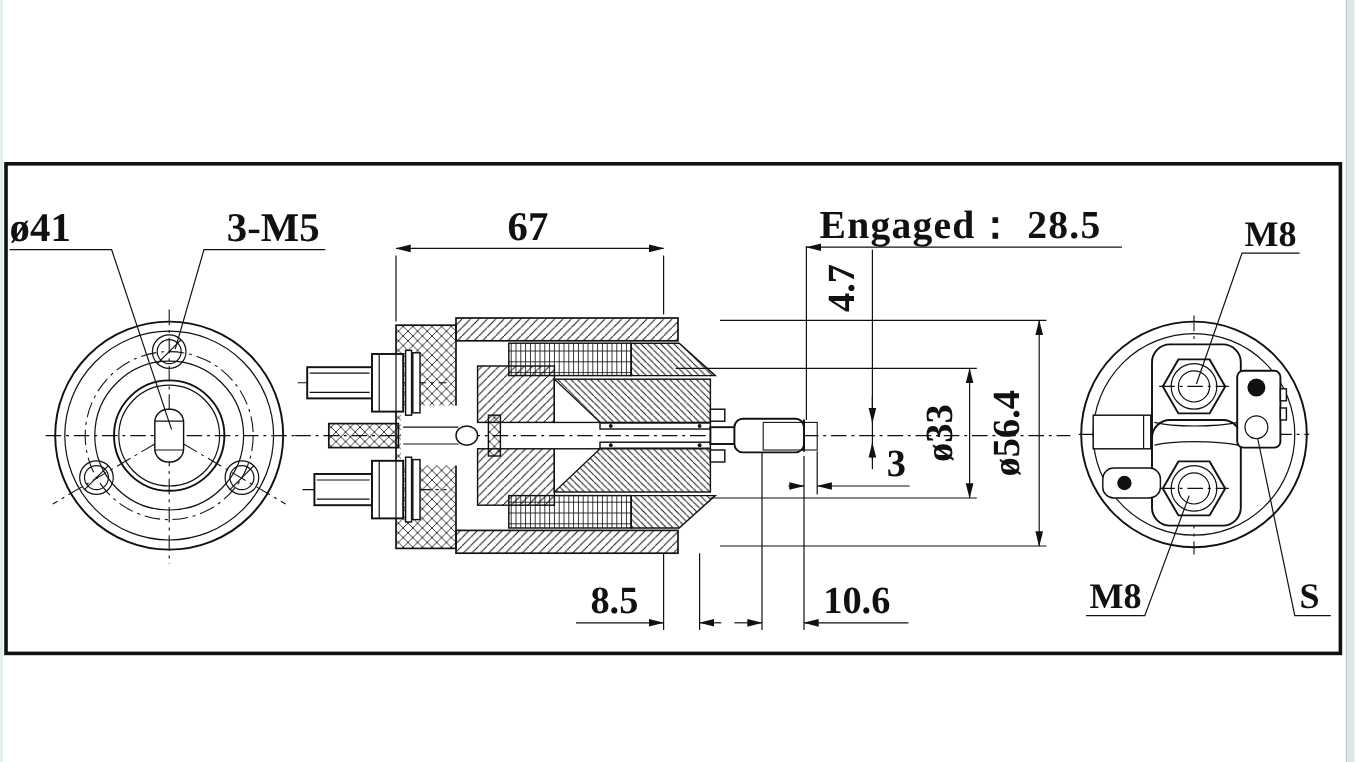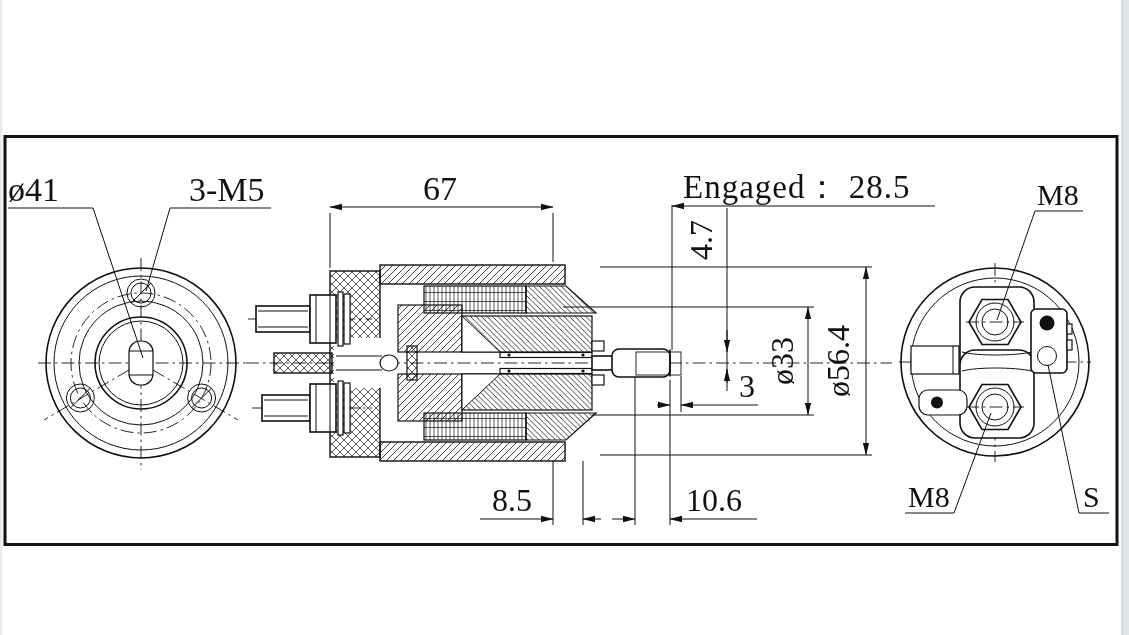--- a/index.html
+++ b/index.html
@@ -1,16 +1,16 @@
 <!DOCTYPE html>
 <html><head>
 <meta charset="utf-8">
 <style>
   html,body{margin:0;padding:0;background:#ffffff;}
-  .page{position:relative;width:1129px;height:635px;background:#ffffff;overflow:hidden;}
+  .page{position:relative;width:1129px;height:635px;background:#ffffff;overflow:hidden;font-weight:bold;}
   svg text{font-family:"Liberation Serif","DejaVu Serif",serif;fill:#111;}
   .t34{font-size:34px;}
   .t33{font-size:33px;letter-spacing:1px;}
   .t32{font-size:32px;}
   .t30{font-size:30px;}
   .ol{fill:#fff;stroke:#111;stroke-width:1.6;}
   .ol2{fill:#fff;stroke:#111;stroke-width:1.2;}
   .ln{fill:none;stroke:#111;stroke-width:1.6;}
   .thin{fill:none;stroke:#111;stroke-width:1;}
   .cl{fill:none;stroke:#111;stroke-width:0.9;stroke-dasharray:13 4 2.5 4;}

